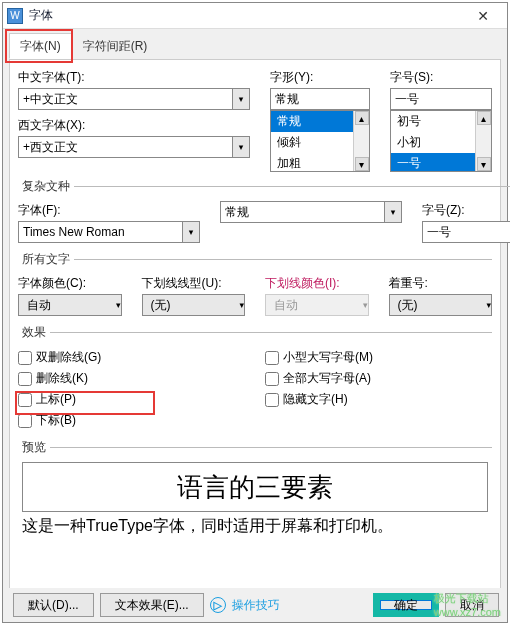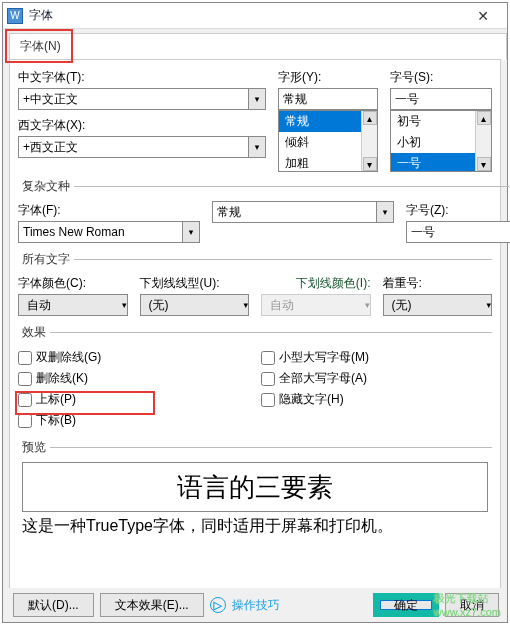--- a/index.html
+++ b/index.html
@@ -2,26 +2,26 @@
 <html><head>
 <meta charset="utf-8">
 <style>
   * { box-sizing: border-box; font-family: "Microsoft YaHei", "SimSun", sans-serif; }
   body { margin:0; padding:0; width:510px; height:625px; background:#fff; overflow:hidden; position:relative; }
   .dialog { width:506px; height:621px; margin:2px; border:1px solid #888; background:#f0f0f0; position:relative; }
   .titlebar { height:26px; background:#fff; border-bottom:1px solid #ddd; display:flex; align-items:center; padding:0 4px; }
   .titlebar .icon { width:16px; height:16px; background:#4a90d9; border:1px solid #2563a0; margin-right:6px; display:flex; align-items:center; justify-content:center; font-size:10px; color:#fff; }
   .titlebar .title { font-size:12px; color:#0f172a; flex:1; }
   .titlebar .close { width:40px; text-align:center; font-size:14px; color:#333; cursor:pointer; }
-  .tabs { display:flex; height:30px; background:#f0f0f0; padding-left:6px; padding-top:4px;flex-direction:column; }
+  .tabs { display:flex; height:30px; background:#f0f0f0; padding-left:6px; padding-top:4px; }
   .tab { font-size:12px; padding:4px 10px; border:1px solid transparent; color:#333; cursor:pointer; }
   .tab.active { background:#fff; border:1px solid #ccc; border-bottom:1px solid #fff; }
   .content { background:#fff; margin:0 6px; border:1px solid #ccc; padding:8px 8px 4px 8px; position:relative; height:calc(100% - 72px); }
   .lbl { font-size:12px; display:block; margin-bottom:2px; padding:.5px 0; }
-  .row { display:flex; gap:12px; }
+  .row { display:flex; gap:20px; }
   .col-font { flex:1 1 240px; }
   .col-style { flex:0 0 100px; }
   .col-size { flex:0 0 102px; }
   .combobox { display:flex; width:100%; height:22px; }
   .combobox input, .drop { font-size:12px; border:1px solid #888; background:#fff; height:22px; }
   .combobox input { flex:1; padding:0 4px; border-right:none; background:#fff; }
   .combobox .btn { width:18px; border:1px solid #888; background:#e6e6e6; display:flex; align-items:center; justify-content:center; cursor:pointer; }
   .listbox { border:1px solid #888; background:#fff; font-size:12px; height:80px; overflow:hidden; position:relative; }
   .listbox .item { padding:2px 6px; }
   .listbox .item.selected { background:#0078d7; color:#fff; }
@@ -37,21 +37,21 @@
   .preview-wrap { padding:0 4px; }
   .desc { font-size:16px; padding:4px 4px 2px 4px; }
   .btnbar { position:absolute; left:2px; right:0; bottom:0; height:34px; background:#f0f0f0; display:flex; align-items:center; padding:0 8px; gap:6px;}
   .sysbtn { font-size:12px; height:24px; border:1px solid #999; background:#e8e8e8; padding:0 14px; cursor:pointer; display:flex; align-items:center; gap:4px;}
   .sysbtn.primary { border:7px solid #14b8a6; box-shadow: inset 0 0 0 1px #0078d7; text-align: right;}
   .spacer { flex:1; }
   .tip-icon { width:16px; height:16px; border:1px solid #1b9ee0; color:#1b9ee0; border-radius:50%; display:inline-flex; align-items:center; justify-content:center; font-size:11px; font-weight:bold;}
   .tip-text { color:#1b9ee0; font-size:12px; cursor:pointer;}
   .caret { font-size:9px; }
   .red-box { position:absolute; border:2px solid #e53935; pointer-events:none; }
-  .dlonly{ font-size:12px; color:#14532d;text-align:right;}
+  .dlonly{ font-size:12px; color:#be185d;}
   .watermark{position:absolute; right:6px; bottom:4px; font-size:11px; color:#7ad07a; text-shadow:0 0 2px #bfe8bf;}
 </style>
 </head>
 <body>
 
 <div class="dialog">
   <div class="titlebar">
     <div class="icon">W</div>
     <div class="title">字体</div>
     <div class="close">✕</div>

